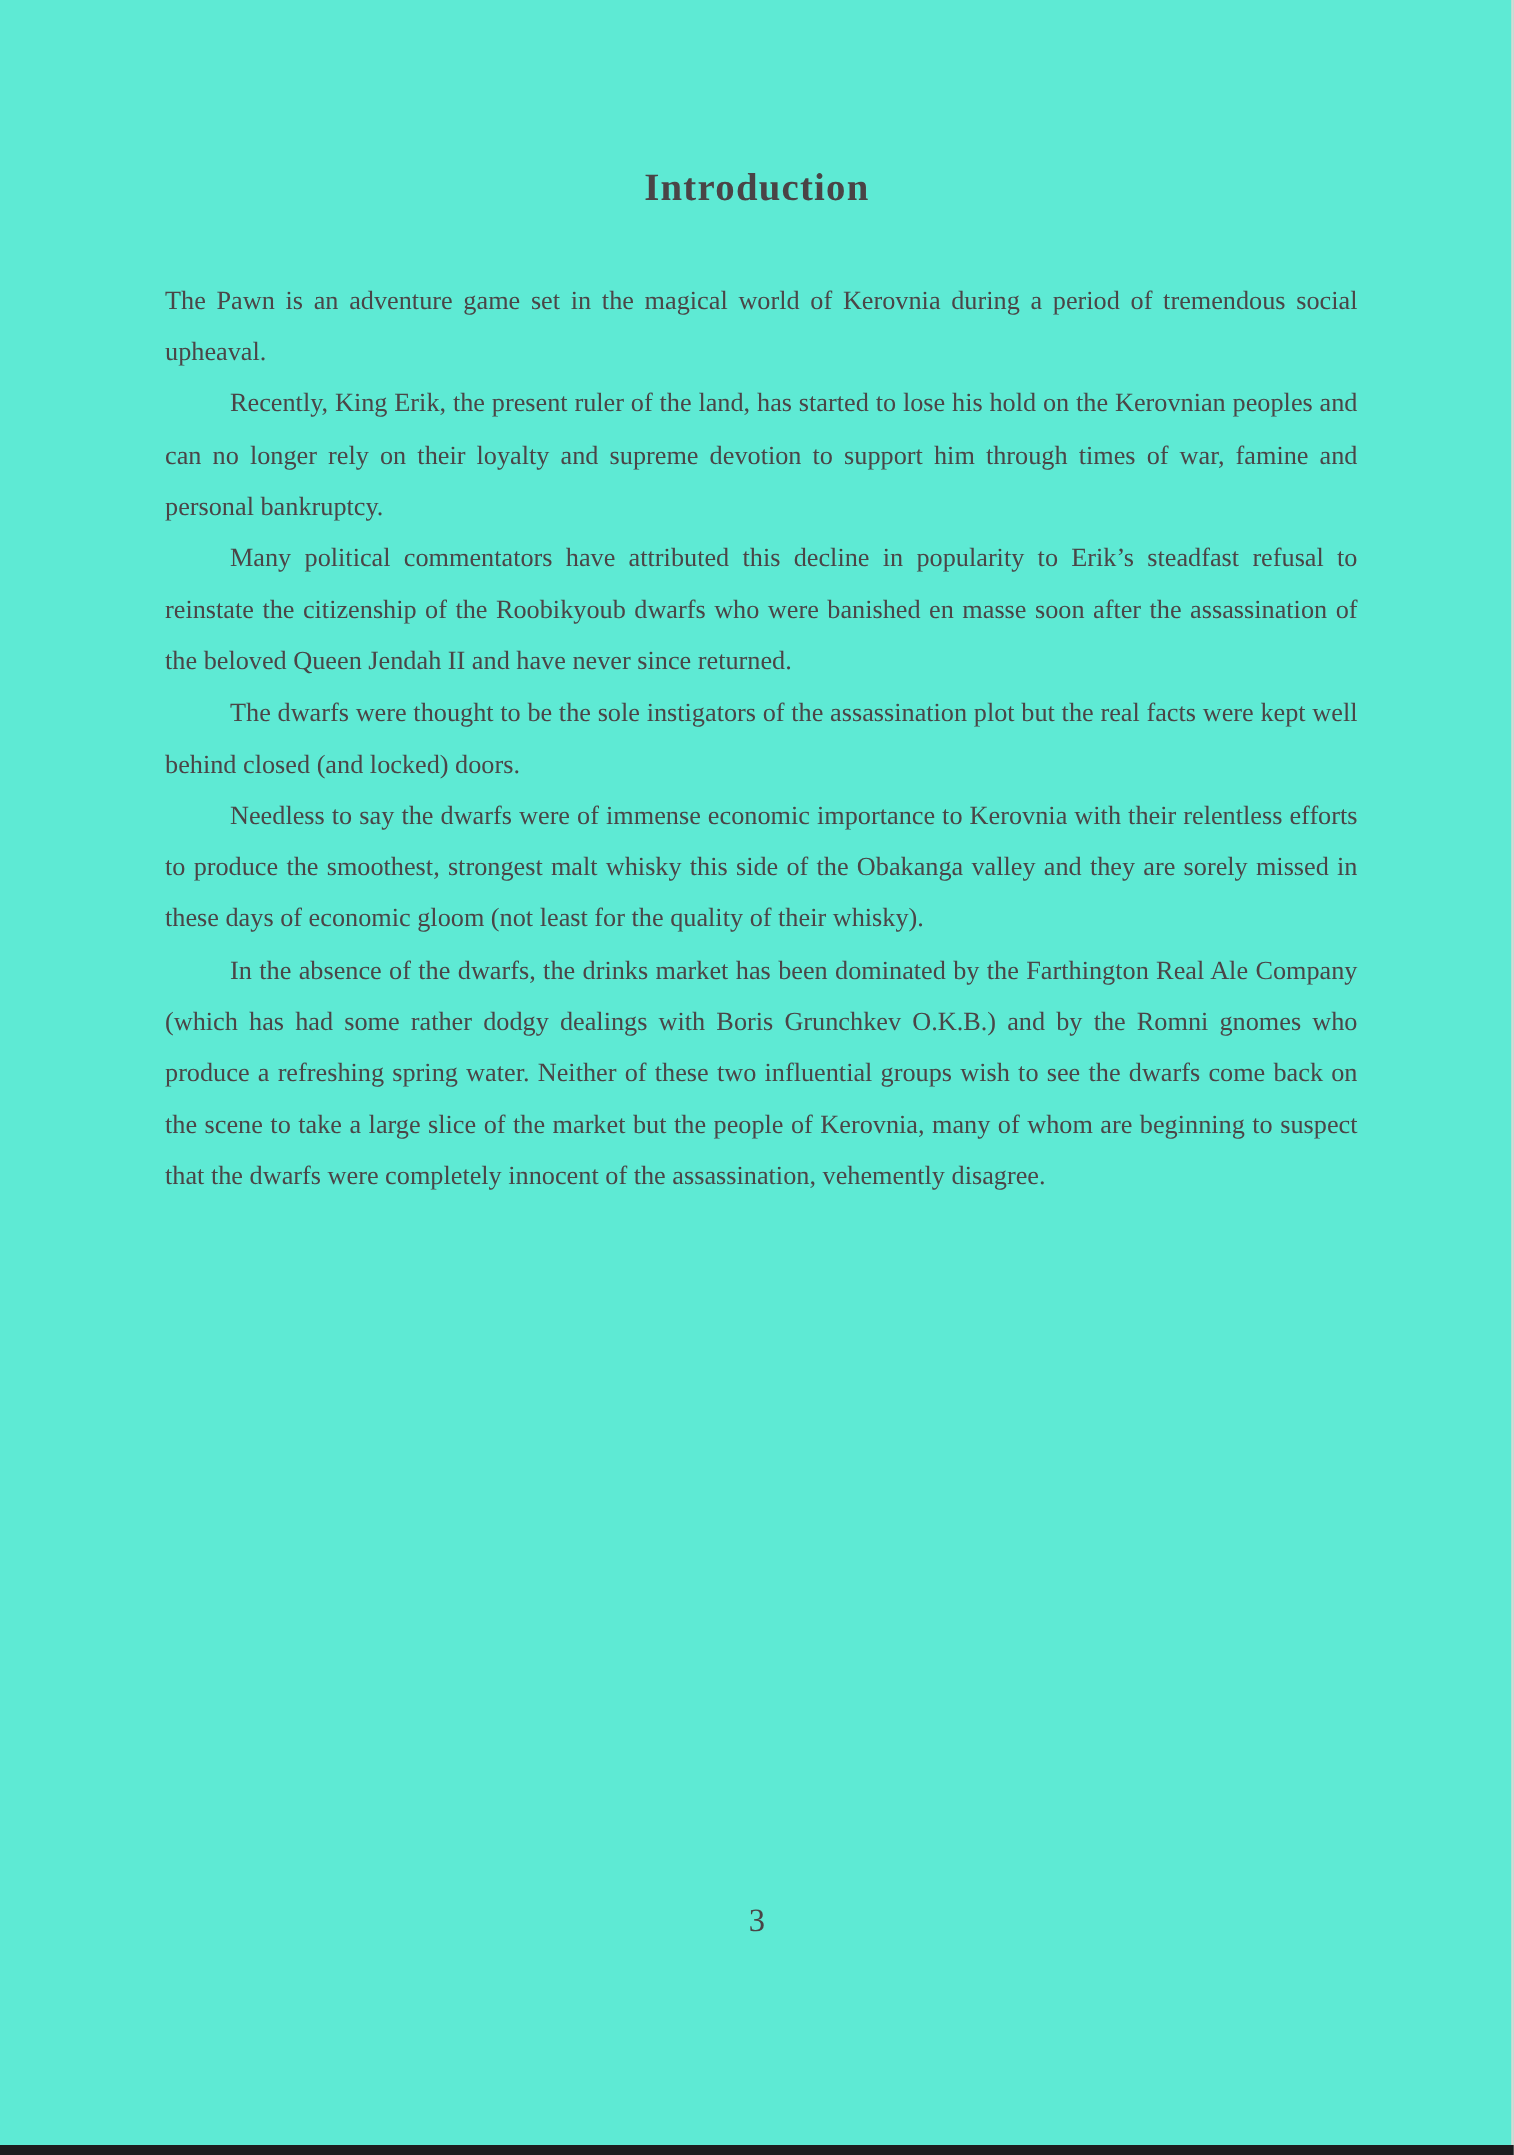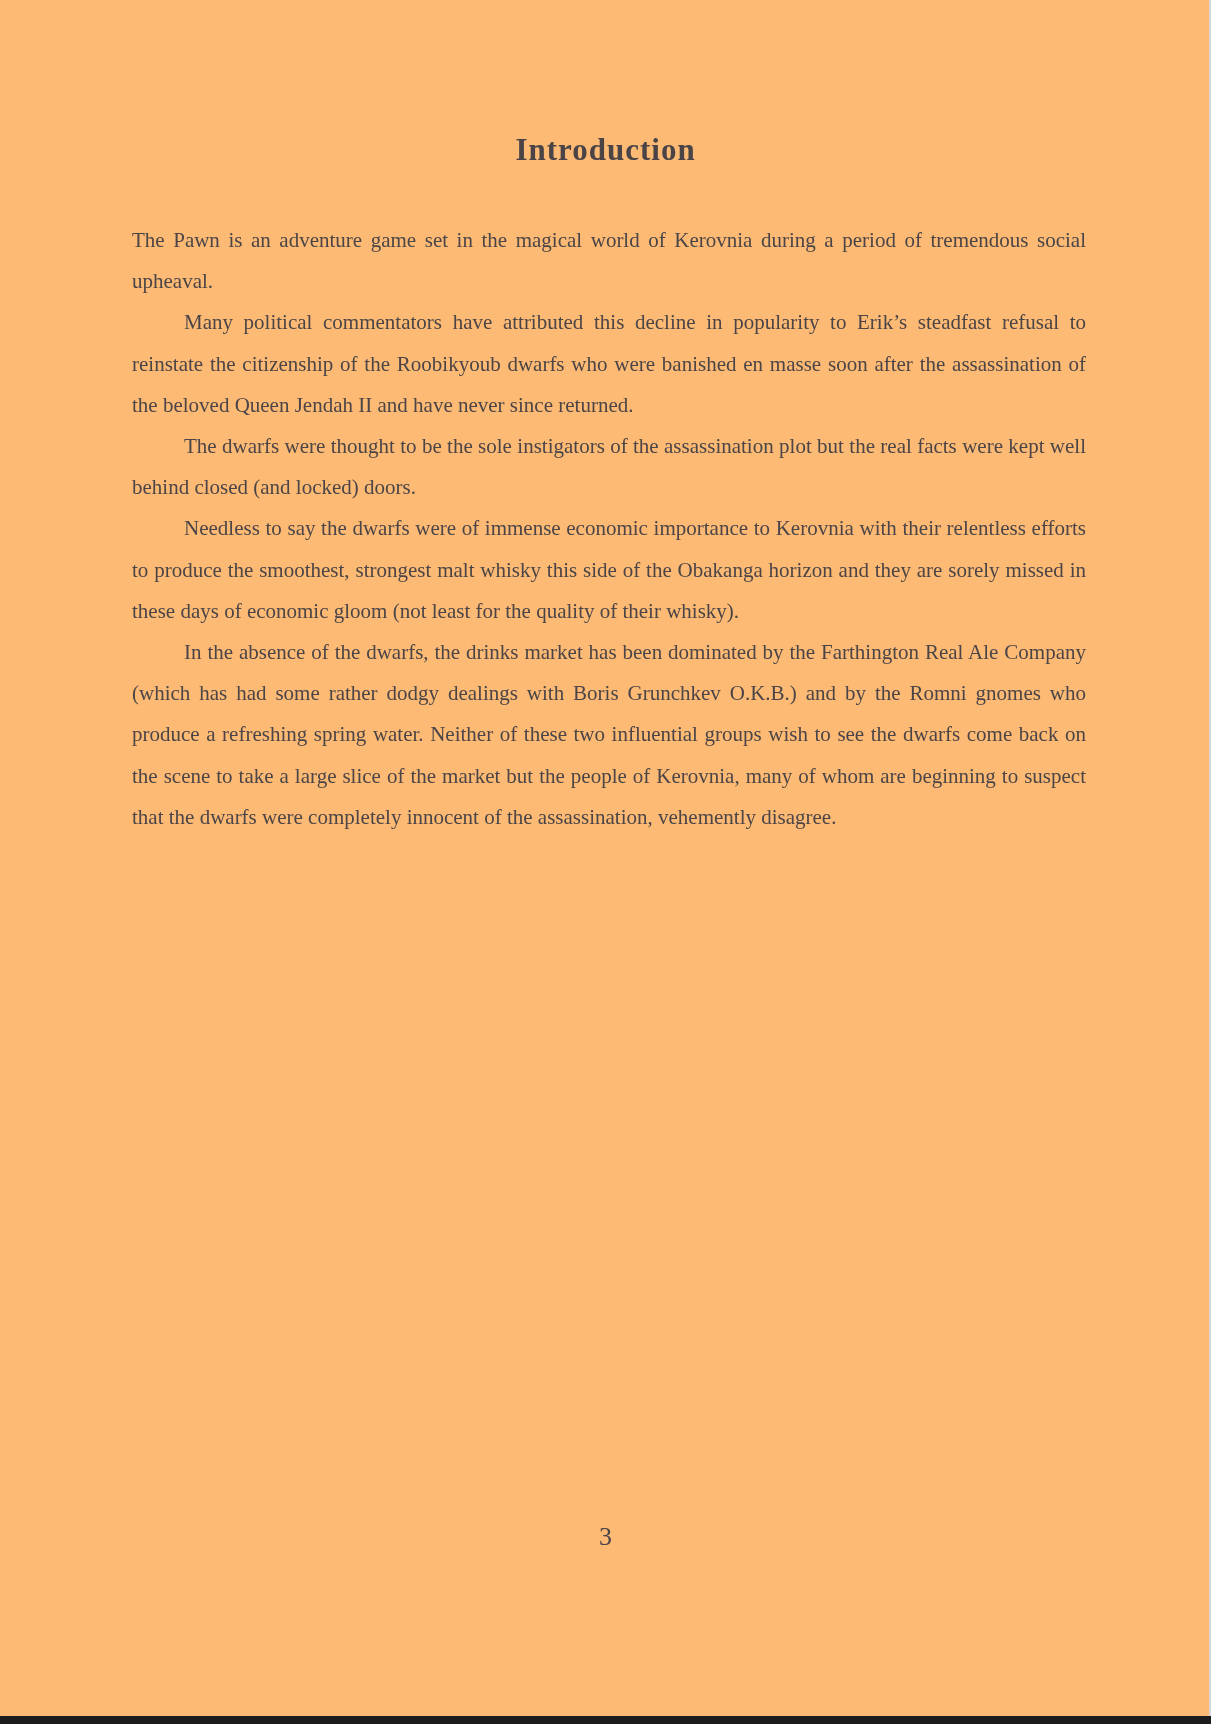--- a/index.html
+++ b/index.html
@@ -14,21 +14,21 @@
       overflow: hidden;
       font-family: "Liberation Serif", "DejaVu Serif", serif;
       color: #4a4446;
     }
     .page {
       position: absolute;
       left: 0;
       top: 0;
       width: 1211px;
       height: 1716px;
-      background: #fdba74;
+      background: #5eead4;
     }
     .page-edge-right {
       position: absolute;
       top: 0;
       right: 0;
       width: 2px;
       height: 1716px;
       background: #d9d7d3;
     }
     .page-edge-bottom {
@@ -79,23 +79,24 @@
     }
   </style>
 </head>
 <body>
 
 <div class="page">
   <h1 class="title">Introduction</h1>
 
   <div class="body-text">
     <p class="first">The Pawn is an adventure game set in the magical world of Kerovnia during a period of tremendous social upheaval.</p>
+    <p>Recently, King Erik, the present ruler of the land, has started to lose his hold on the Kerovnian peoples and can no longer rely on their loyalty and supreme devotion to support him through times of war, famine and personal bankruptcy.</p>
     <p>Many political commentators have attributed this decline in popularity to Erik’s steadfast refusal to reinstate the citizenship of the Roobikyoub dwarfs who were banished en masse soon after the assassination of the beloved Queen Jendah II and have never since returned.</p>
     <p>The dwarfs were thought to be the sole instigators of the assassination plot but the real facts were kept well behind closed (and locked) doors.</p>
-    <p>Needless to say the dwarfs were of immense economic importance to Kerovnia with their relentless efforts to produce the smoothest, strongest malt whisky this side of the Obakanga horizon and they are sorely missed in these days of economic gloom (not least for the quality of their whisky).</p>
+    <p>Needless to say the dwarfs were of immense economic importance to Kerovnia with their relentless efforts to produce the smoothest, strongest malt whisky this side of the Obakanga valley and they are sorely missed in these days of economic gloom (not least for the quality of their whisky).</p>
     <p>In the absence of the dwarfs, the drinks market has been dominated by the Farthington Real Ale Company (which has had some rather dodgy dealings with Boris Grunchkev O.K.B.) and by the Romni gnomes who produce a refreshing spring water. Neither of these two influential groups wish to see the dwarfs come back on the scene to take a large slice of the market but the people of Kerovnia, many of whom are beginning to suspect that the dwarfs were completely innocent of the assassination, vehemently disagree.</p>
   </div>
 
   <div class="page-number">3</div>
 
   <div class="page-edge-right"></div>
 </div>
 <div class="page-edge-bottom"></div>
 
 </body></html>

